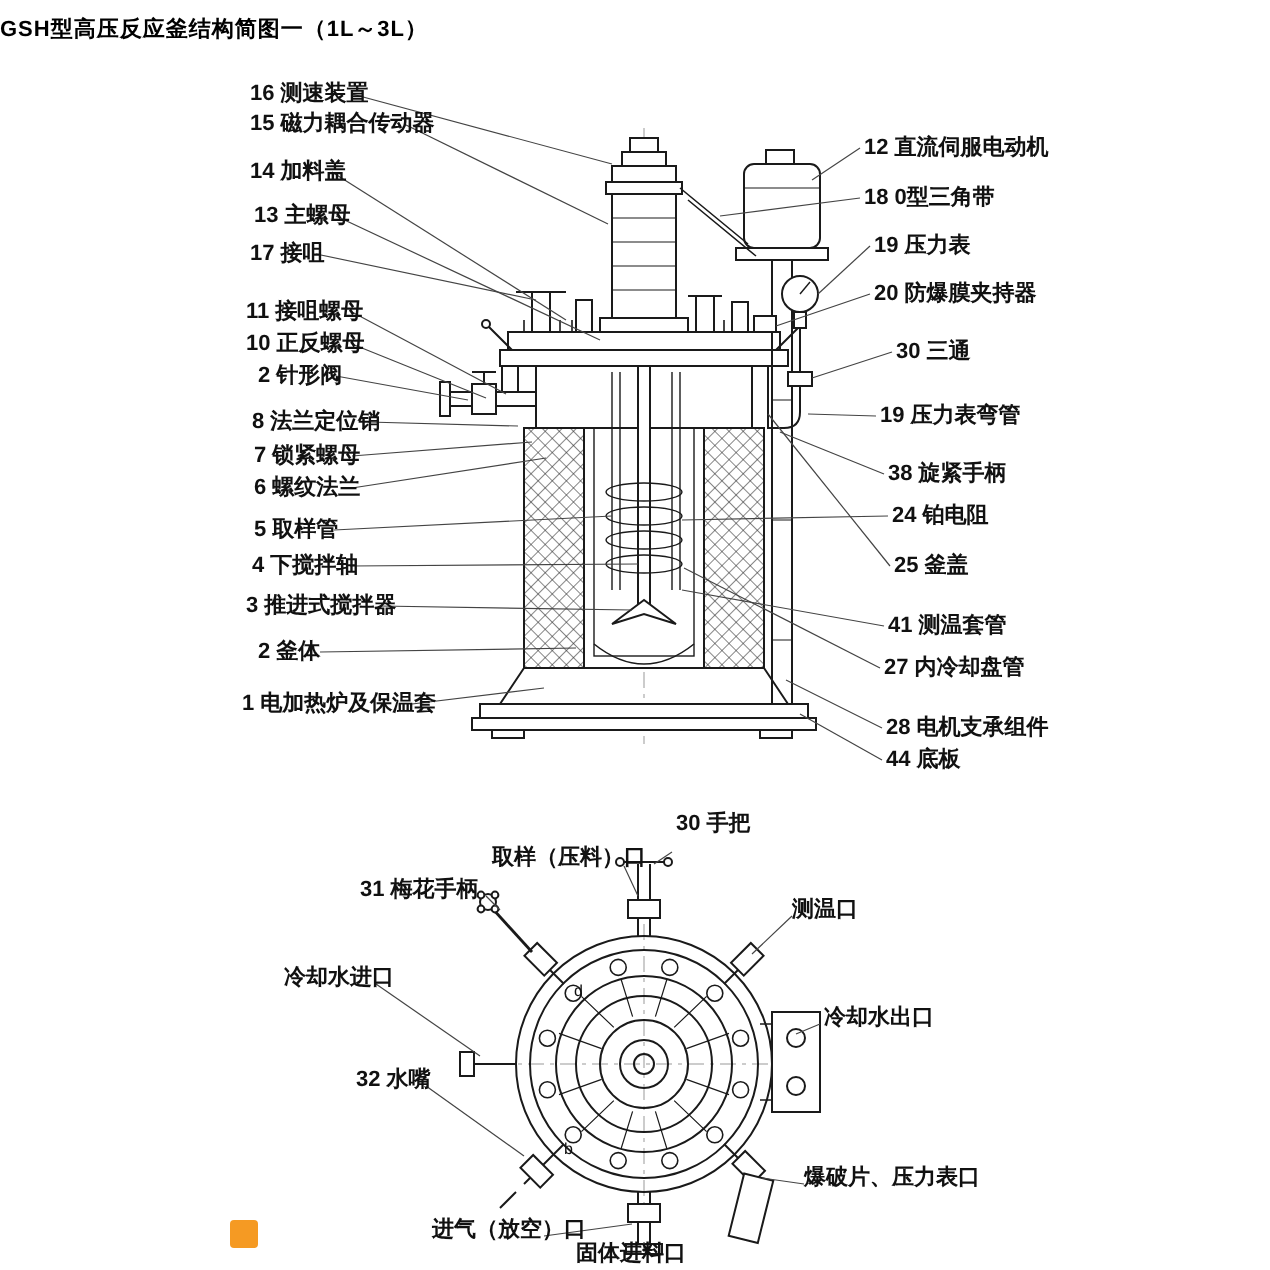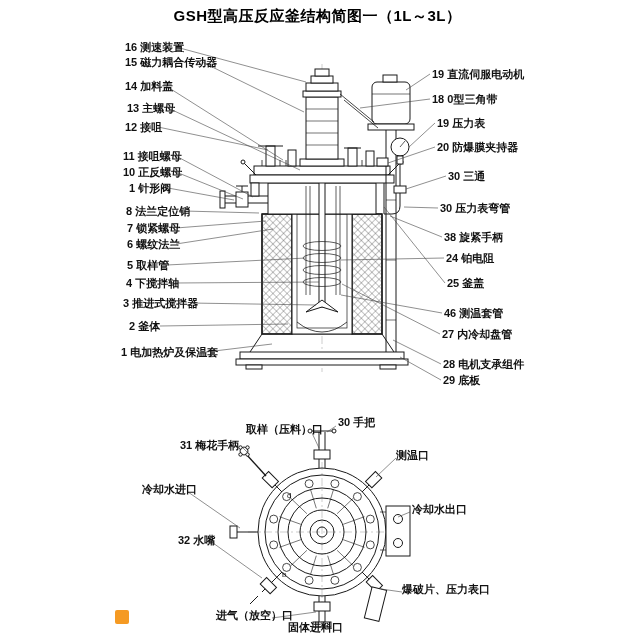--- a/index.html
+++ b/index.html
@@ -1,19 +1,19 @@
 <!DOCTYPE html>
 <html><head>
 <meta charset="utf-8">
 <style>
   html,body{margin:0;padding:0;background:#fff;}
   .stage{position:relative;width:635px;height:635px;background:#ffffff;
          font-family:"Liberation Sans",sans-serif;overflow:hidden;}
-  .title{position:absolute;left:0;right:0;top:7px;text-align:center;
-         font-size:15px;font-weight:bold;color:#000;letter-spacing:0.5px;}
+  .title{position:absolute;left:0;right:0;top:7px;
+         font-size:11px;font-weight:bold;color:#000;letter-spacing:0.5px;}
   .lbl{position:absolute;font-size:11px;line-height:11px;color:#111;white-space:nowrap;font-weight:bold;}
   .wm-logo{position:absolute;left:115px;top:610px;width:14px;height:14px;
            background:#f59a23;border-radius:2px;}
   svg.draw{position:absolute;left:0;top:0;}
   .pletter{font-size:8px;fill:#111;font-family:"Liberation Sans",sans-serif;}
 </style>
 </head>
 <body>
 
 <div class="stage">
@@ -269,49 +269,49 @@
       <line x1="402" y1="592" x2="381" y2="589"></line>
       <line x1="272" y1="618" x2="316" y2="612"></line>
       <line x1="322" y1="626" x2="322" y2="621"></line>
     </g>
   </svg>
 
   <div class="lbl" style="left:125px;top:42px">16 测速装置</div>
   <div class="lbl" style="left:125px;top:57px">15 磁力耦合传动器</div>
   <div class="lbl" style="left:125px;top:81px">14 加料盖</div>
   <div class="lbl" style="left:127px;top:103px">13 主螺母</div>
-  <div class="lbl" style="left:125px;top:122px">12 接咀</div>
+  <div class="lbl" style="left:125px;top:122px">17 接咀</div>
   <div class="lbl" style="left:123px;top:151px">11 接咀螺母</div>
   <div class="lbl" style="left:123px;top:167px">10 正反螺母</div>
-  <div class="lbl" style="left:129px;top:183px">1 针形阀</div>
+  <div class="lbl" style="left:129px;top:183px">2 针形阀</div>
   <div class="lbl" style="left:126px;top:206px">8 法兰定位销</div>
   <div class="lbl" style="left:127px;top:223px">7 锁紧螺母</div>
   <div class="lbl" style="left:127px;top:239px">6 螺纹法兰</div>
   <div class="lbl" style="left:127px;top:260px">5 取样管</div>
   <div class="lbl" style="left:126px;top:278px">4 下搅拌轴</div>
   <div class="lbl" style="left:123px;top:298px">3 推进式搅拌器</div>
   <div class="lbl" style="left:129px;top:321px">2 釜体</div>
   <div class="lbl" style="left:121px;top:347px">1 电加热炉及保温套</div>
 
-  <div class="lbl" style="left:432px;top:69px">19 直流伺服电动机</div>
+  <div class="lbl" style="left:432px;top:69px">12 直流伺服电动机</div>
   <div class="lbl" style="left:432px;top:94px">18 0型三角带</div>
   <div class="lbl" style="left:437px;top:118px">19 压力表</div>
   <div class="lbl" style="left:437px;top:142px">20 防爆膜夹持器</div>
   <div class="lbl" style="left:448px;top:171px">30 三通</div>
-  <div class="lbl" style="left:440px;top:203px">30 压力表弯管</div>
+  <div class="lbl" style="left:440px;top:203px">19 压力表弯管</div>
   <div class="lbl" style="left:444px;top:232px">38 旋紧手柄</div>
   <div class="lbl" style="left:446px;top:253px">24 铂电阻</div>
   <div class="lbl" style="left:447px;top:278px">25 釜盖</div>
-  <div class="lbl" style="left:444px;top:308px">46 测温套管</div>
+  <div class="lbl" style="left:444px;top:308px">41 测温套管</div>
   <div class="lbl" style="left:442px;top:329px">27 内冷却盘管</div>
   <div class="lbl" style="left:443px;top:359px">28 电机支承组件</div>
-  <div class="lbl" style="left:443px;top:375px">29 底板</div>
+  <div class="lbl" style="left:443px;top:375px">44 底板</div>
 
   <div class="lbl" style="left:246px;top:424px">取样（压料）口</div>
-  <div class="lbl" style="left:338px;top:417px">30 手把</div>
+  <div class="lbl" style="left:338px;top:407px">30 手把</div>
   <div class="lbl" style="left:180px;top:440px">31 梅花手柄</div>
   <div class="lbl" style="left:396px;top:450px">测温口</div>
   <div class="lbl" style="left:142px;top:484px">冷却水进口</div>
   <div class="lbl" style="left:412px;top:504px">冷却水出口</div>
   <div class="lbl" style="left:178px;top:535px">32 水嘴</div>
   <div class="lbl" style="left:402px;top:584px">爆破片、压力表口</div>
   <div class="lbl" style="left:216px;top:610px">进气（放空）口</div>
   <div class="lbl" style="left:288px;top:622px">固体进料口</div>
 
   <div class="wm-logo"></div>

